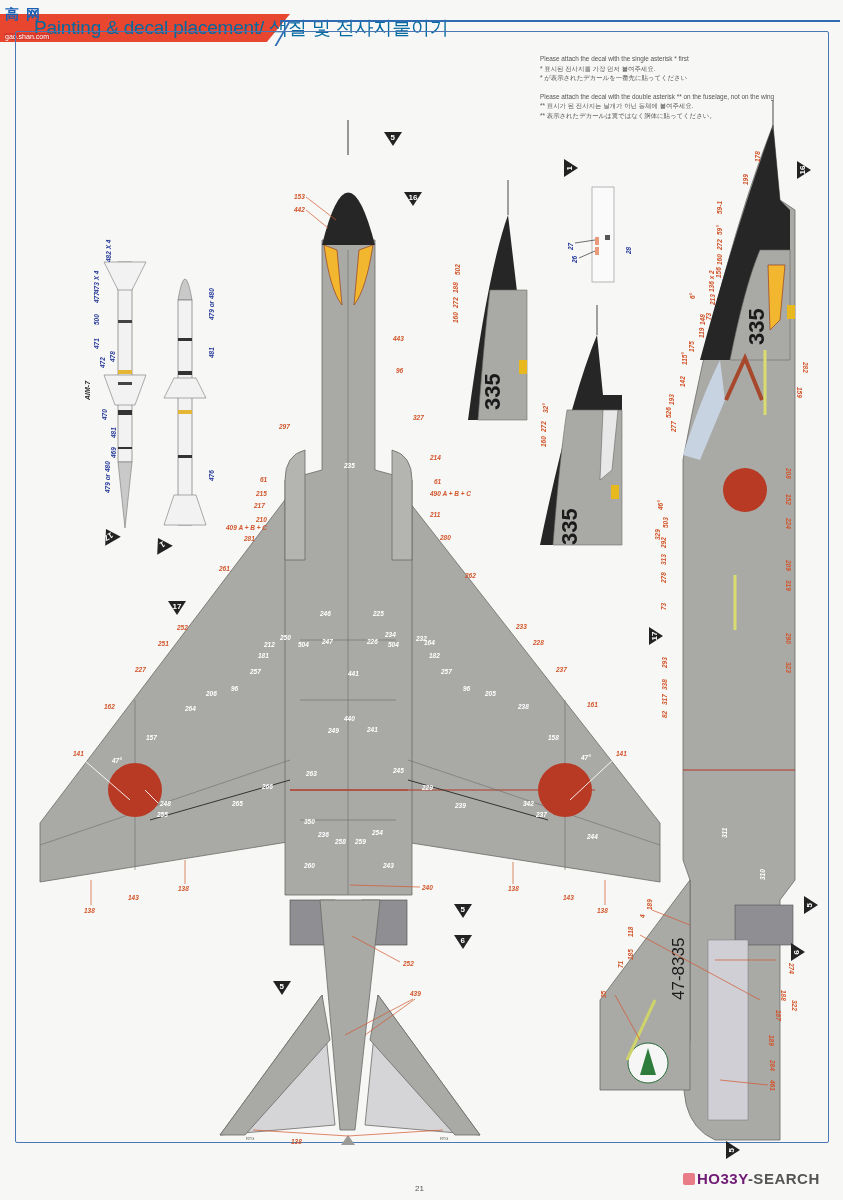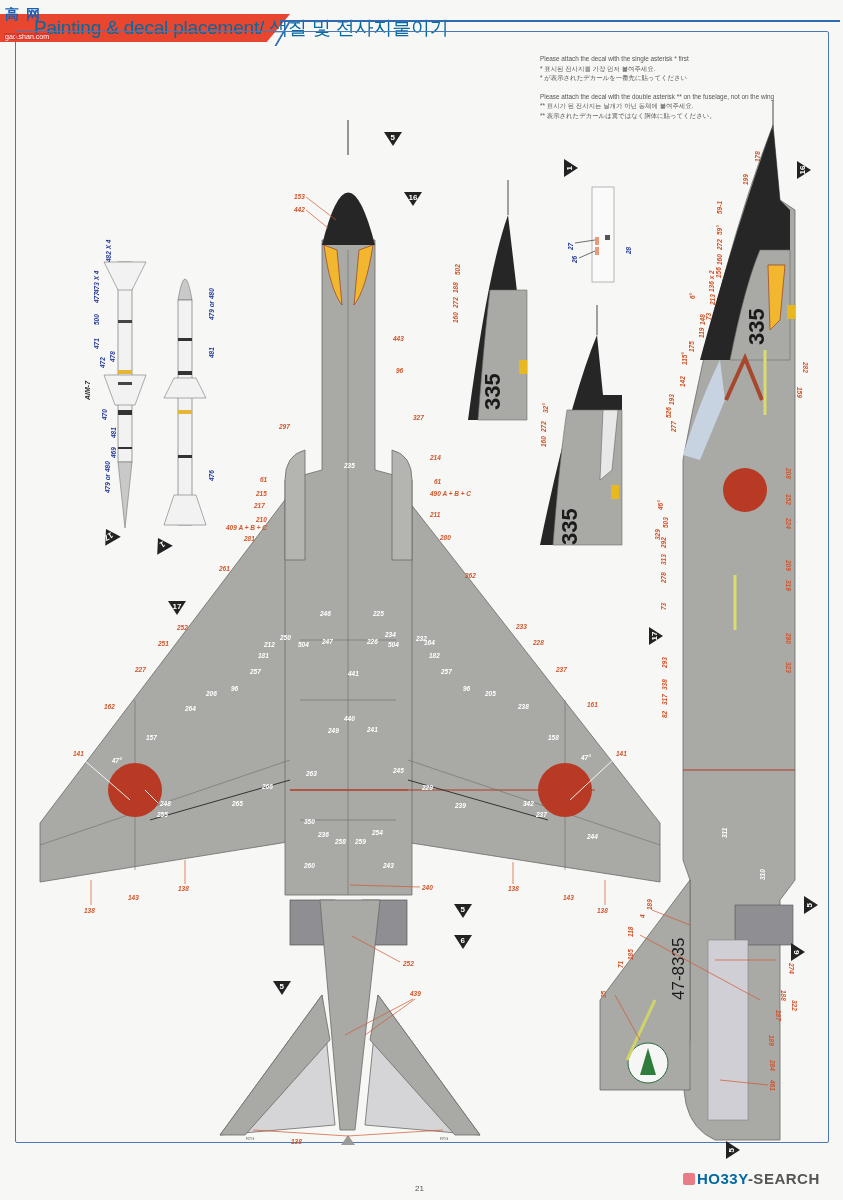--- a/index.html
+++ b/index.html
@@ -10,21 +10,21 @@
   .logo .glyph{position:absolute;font-size:14px;font-weight:bold;color:#1b5fb5;}
   .logo .site{position:absolute;left:0;top:27px;font-size:7px;color:#fff;background:#d9392b;padding:0 1px;white-space:nowrap;}
   .header-line{position:absolute;left:280px;top:20px;width:560px;height:2px;background:#2e6bb2;}
   .header-slash{position:absolute;left:282px;top:20px;width:2px;height:26px;background:#2e6bb2;transform:skewX(-30deg);}
   .frame{position:absolute;left:15px;top:31px;width:812px;height:1110px;border:1.5px solid #4b77b5;border-radius:2px;}
   .notes{position:absolute;left:540px;top:54px;width:300px;font-size:6.4px;line-height:9.5px;color:#555;}
   .notes p{margin:0;}
   .notes .gap{height:9px;}
   .page-number{position:absolute;left:415px;top:1184px;font-size:8px;color:#555;}
   .watermark{position:absolute;left:683px;top:1170px;font-size:15px;font-weight:bold;color:#555;letter-spacing:0.5px;}
-  .watermark .hobby{color:#0369a1;}
+  .watermark .hobby{color:#701a75;}
   .watermark .box{display:inline-block;width:12px;height:12px;background:#e87d88;border-radius:2px;vertical-align:-1px;margin-right:2px;}
   svg{position:absolute;left:0;top:0;}
   .lbl{font-family:"Liberation Sans",sans-serif;font-weight:bold;font-style:italic;font-size:6.5px;fill:#d2562c;}
   .lblw{font-family:"Liberation Sans",sans-serif;font-weight:bold;font-style:italic;font-size:6.5px;fill:#ffffff;}
   .lblb{font-family:"Liberation Sans",sans-serif;font-weight:bold;font-style:italic;font-size:6.5px;fill:#2b3f9c;}
   .ldr{stroke:#d2562c;stroke-width:0.7;fill:none;}
   .ldrw{stroke:#ffffff;stroke-width:0.9;fill:none;}
   .ldrk{stroke:#333;stroke-width:0.7;fill:none;}
   .panel{stroke:#6d6d6a;stroke-width:0.6;fill:none;}
   .skin{fill:#a9a9a6;stroke:#6b6b68;stroke-width:0.8;}

